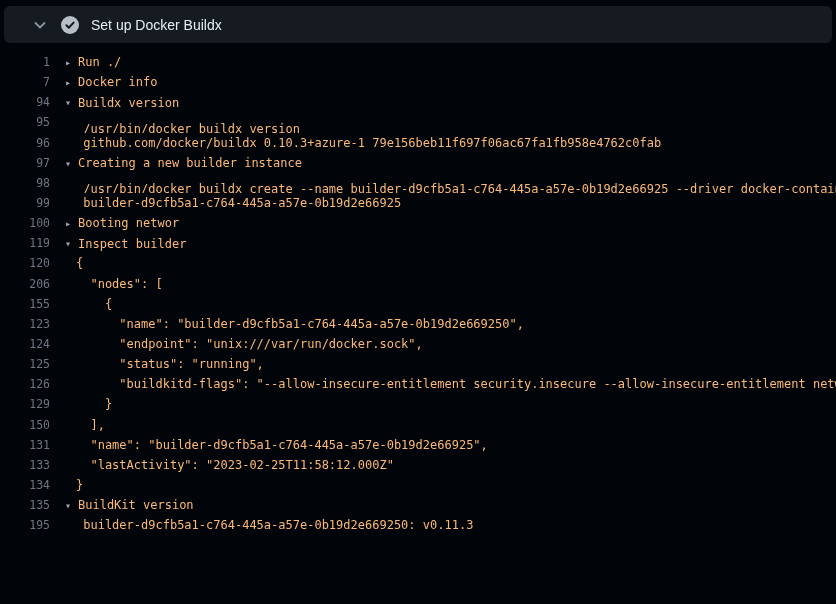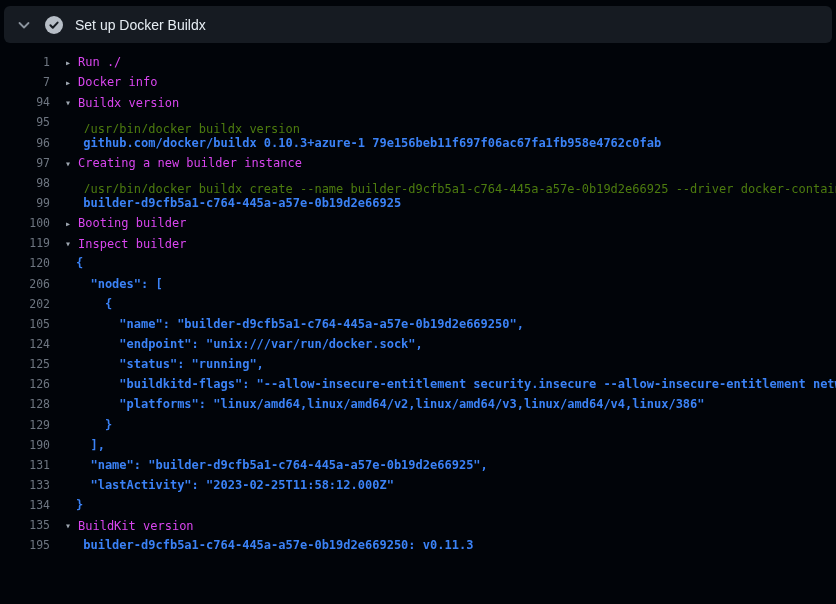--- a/index.html
+++ b/index.html
@@ -14,21 +14,21 @@
     font-family: "Liberation Sans", sans-serif;
   }
   
   .step-header {
     margin: 6px 4px 0 4px;
     height: 37px;
     background: #161b22;
     border-radius: 6px;
     display: flex;
     align-items: center;
-    padding-left: 12px;
+    padding-left: 28px;
     cursor: pointer;
     box-sizing: border-box;
   }
   .step-header .chev {
     width: 16px;
     height: 16px;
     display: flex;
     align-items: center;
     justify-content: center;
     flex: none;
@@ -81,28 +81,28 @@
     display: inline-flex;
     align-items: center;
   }
   .arrow {
     display: inline-block;
     width: 13px;
     color: #9ea7b1;
     font-size: 10px;
   }
   .gtitle {
-    color: #d946ef;
+    color: #fdba74;
   }
   .text {
     padding-left: 11px;
     display: inline-block;
   }
-  .command { color: #4d7c0f; margin-top: 12px; }
-  .output  { color: #3b82f6; font-weight: bold; }
+  .command { color: #fdba74; margin-top: 12px; }
+  .output  { color: #fdba74; }
 </style>
 </head>
 <body>
 
 <div class="step-header">
   <span class="chev">
     <svg width="16" height="16" viewBox="0 0 16 16">
       <path d="M3.5 6 L8 10.5 L12.5 6" fill="none" stroke="#8b949e" stroke-width="1.8" stroke-linecap="round" stroke-linejoin="round"></path>
     </svg>
   </span>
@@ -117,30 +117,29 @@
 
 <div class="log" id="log">
     <div class="row"><span class="num">1</span><span class="content"><span class="grouphdr"><span class="arrow">▸</span><span class="gtitle">Run ./</span></span></span></div>
     <div class="row"><span class="num">7</span><span class="content"><span class="grouphdr"><span class="arrow">▸</span><span class="gtitle">Docker info</span></span></span></div>
     <div class="row"><span class="num">94</span><span class="content"><span class="grouphdr"><span class="arrow">▾</span><span class="gtitle">Buildx version</span></span></span></div>
     <div class="row"><span class="num">95</span><span class="content"><span class="text command"> /usr/bin/docker buildx version</span></span></div>
     <div class="row"><span class="num">96</span><span class="content"><span class="text output"> github.com/docker/buildx 0.10.3+azure-1 79e156beb11f697f06ac67fa1fb958e4762c0fab</span></span></div>
     <div class="row"><span class="num">97</span><span class="content"><span class="grouphdr"><span class="arrow">▾</span><span class="gtitle">Creating a new builder instance</span></span></span></div>
     <div class="row"><span class="num">98</span><span class="content"><span class="text command"> /usr/bin/docker buildx create --name builder-d9cfb5a1-c764-445a-a57e-0b19d2e66925 --driver docker-container</span></span></div>
     <div class="row"><span class="num">99</span><span class="content"><span class="text output"> builder-d9cfb5a1-c764-445a-a57e-0b19d2e66925</span></span></div>
-    <div class="row"><span class="num">100</span><span class="content"><span class="grouphdr"><span class="arrow">▸</span><span class="gtitle">Booting builder</span></span></span></div>
+    <div class="row"><span class="num">100</span><span class="content"><span class="grouphdr"><span class="arrow">▸</span><span class="gtitle">Booting networ</span></span></span></div>
     <div class="row"><span class="num">119</span><span class="content"><span class="grouphdr"><span class="arrow">▾</span><span class="gtitle">Inspect builder</span></span></span></div>
     <div class="row"><span class="num">120</span><span class="content"><span class="text output">{</span></span></div>
     <div class="row"><span class="num">206</span><span class="content"><span class="text output">  "nodes": [</span></span></div>
-    <div class="row"><span class="num">202</span><span class="content"><span class="text output">    {</span></span></div>
-    <div class="row"><span class="num">105</span><span class="content"><span class="text output">      "name": "builder-d9cfb5a1-c764-445a-a57e-0b19d2e669250",</span></span></div>
+    <div class="row"><span class="num">155</span><span class="content"><span class="text output">    {</span></span></div>
+    <div class="row"><span class="num">123</span><span class="content"><span class="text output">      "name": "builder-d9cfb5a1-c764-445a-a57e-0b19d2e669250",</span></span></div>
     <div class="row"><span class="num">124</span><span class="content"><span class="text output">      "endpoint": "unix:///var/run/docker.sock",</span></span></div>
     <div class="row"><span class="num">125</span><span class="content"><span class="text output">      "status": "running",</span></span></div>
     <div class="row"><span class="num">126</span><span class="content"><span class="text output">      "buildkitd-flags": "--allow-insecure-entitlement security.insecure --allow-insecure-entitlement networ</span></span></div>
-    <div class="row"><span class="num">128</span><span class="content"><span class="text output">      "platforms": "linux/amd64,linux/amd64/v2,linux/amd64/v3,linux/amd64/v4,linux/386"</span></span></div>
     <div class="row"><span class="num">129</span><span class="content"><span class="text output">    }</span></span></div>
-    <div class="row"><span class="num">190</span><span class="content"><span class="text output">  ],</span></span></div>
+    <div class="row"><span class="num">150</span><span class="content"><span class="text output">  ],</span></span></div>
     <div class="row"><span class="num">131</span><span class="content"><span class="text output">  "name": "builder-d9cfb5a1-c764-445a-a57e-0b19d2e66925",</span></span></div>
     <div class="row"><span class="num">133</span><span class="content"><span class="text output">  "lastActivity": "2023-02-25T11:58:12.000Z"</span></span></div>
     <div class="row"><span class="num">134</span><span class="content"><span class="text output">}</span></span></div>
     <div class="row"><span class="num">135</span><span class="content"><span class="grouphdr"><span class="arrow">▾</span><span class="gtitle">BuildKit version</span></span></span></div>
     <div class="row"><span class="num">195</span><span class="content"><span class="text output"> builder-d9cfb5a1-c764-445a-a57e-0b19d2e669250: v0.11.3</span></span></div>
   </div>
 
 </body></html>

